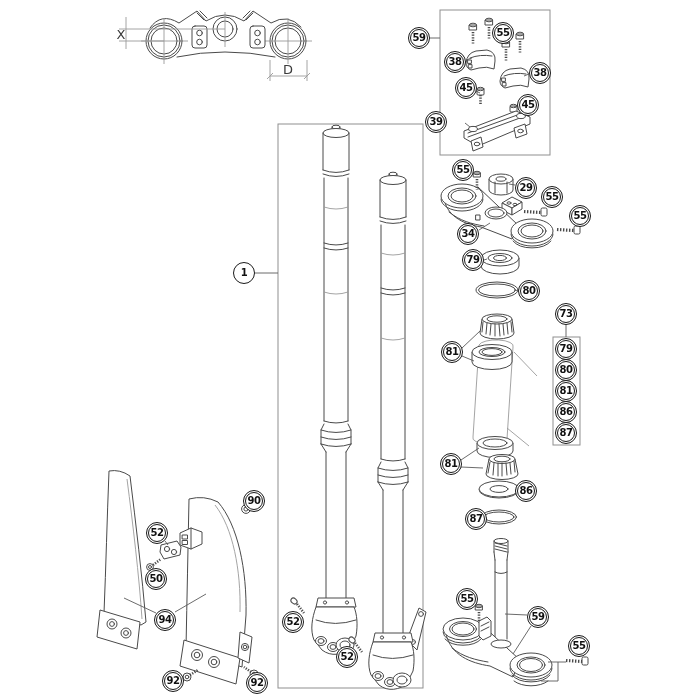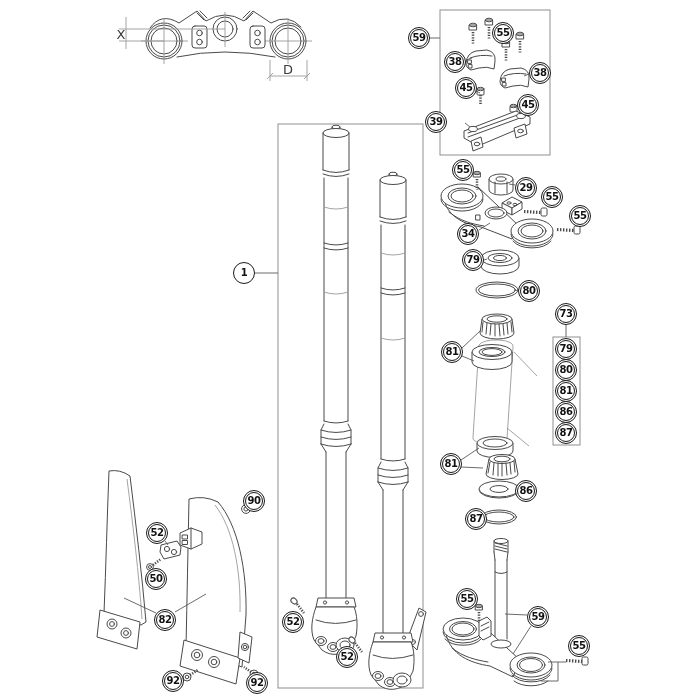--- a/index.html
+++ b/index.html
@@ -445,19 +445,19 @@
   <div class="callout" style="left:566px;top:433px">87</div>
   <div class="callout" style="left:451px;top:464px">81</div>
   <div class="callout" style="left:526px;top:491px">86</div>
   <div class="callout" style="left:476px;top:519px">87</div>
   <div class="callout" style="left:467px;top:599px">55</div>
   <div class="callout" style="left:538px;top:617px">59</div>
   <div class="callout" style="left:579px;top:646px">55</div>
   <div class="callout" style="left:254px;top:501px">90</div>
   <div class="callout" style="left:157px;top:533px">52</div>
   <div class="callout" style="left:156px;top:579px">50</div>
-  <div class="callout" style="left:165px;top:620px">82</div>
+  <div class="callout" style="left:165px;top:620px">94</div>
   <div class="callout" style="left:173px;top:681px">92</div>
   <div class="callout" style="left:257px;top:683px">92</div>
   <div class="callout" style="left:293px;top:622px">52</div>
   <div class="callout" style="left:347px;top:657px">52</div>
 
 </div>
 
 </body></html>

